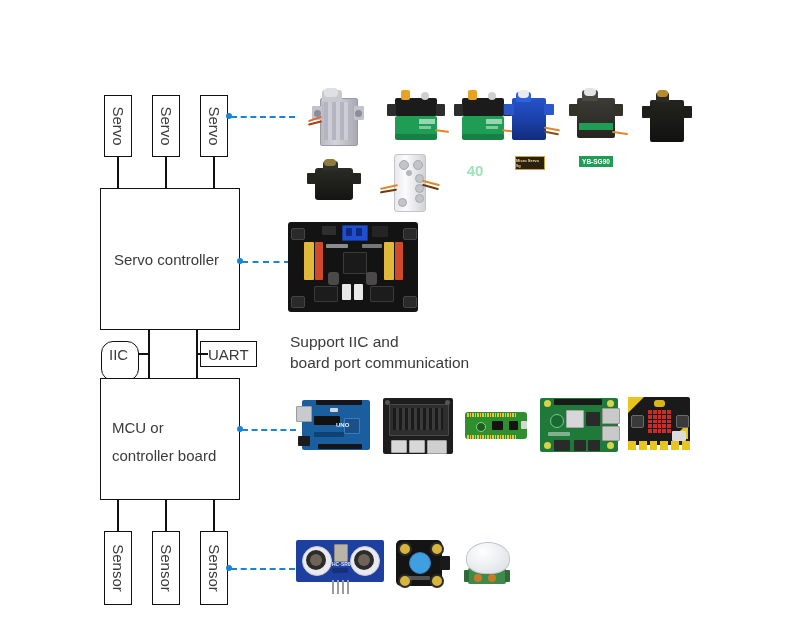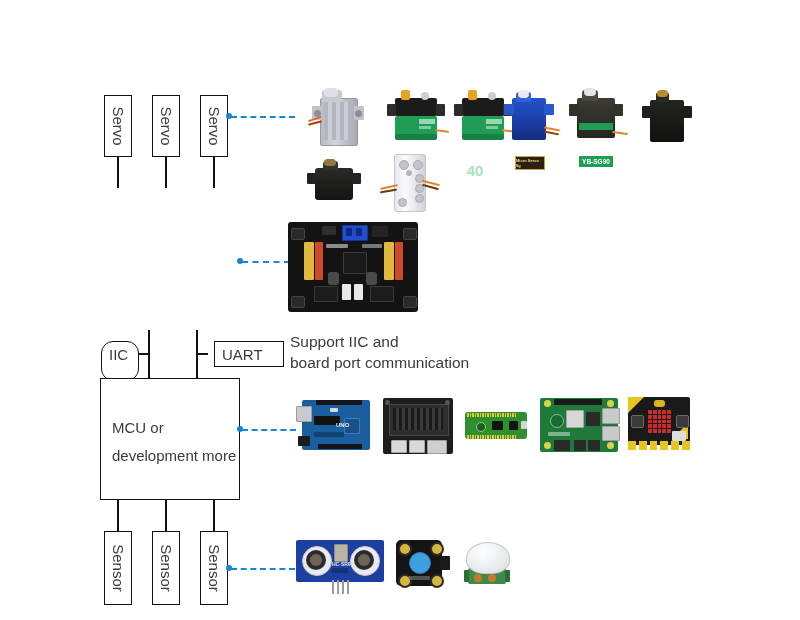--- a/index.html
+++ b/index.html
@@ -114,40 +114,43 @@
     <div class="vlabel">Servo</div>
   </div>
   <div class="box" style="left:200px;top:95px;width:28px;height:62px;">
     <div class="vlabel">Servo</div>
   </div>
 
   <div class="line vline" style="left:117px;top:157px;height:31px;"></div>
   <div class="line vline" style="left:165px;top:157px;height:31px;"></div>
   <div class="line vline" style="left:213px;top:157px;height:31px;"></div>
 
+  <div class="box" style="left:100px;top:188px;width:140px;height:142px;">
+    <div class="hlabel" style="left:13px;top:62px;">Servo controller</div>
+  </div>
 
   <div class="line vline" style="left:148px;top:330px;height:48px;"></div>
   <div class="line vline" style="left:196px;top:330px;height:48px;"></div>
 
   <div class="box" style="left:101px;top:341px;width:38px;height:40px;border-radius:12px;">
     <div class="hlabel" style="left:7px;top:4px;">IIC</div>
   </div>
   <div class="line hline" style="left:139px;top:353px;width:10px;"></div>
 
-  <div class="box" style="left:214px;top:341px;width:70px;height:26px;">
+  <div class="box" style="left:200px;top:341px;width:57px;height:26px;">
     <div class="hlabel" style="left:7px;top:4px;">UART</div>
   </div>
   <div class="line hline" style="left:196px;top:353px;width:12px;"></div>
 
   <div class="note" style="left:290px;top:331px;">Support IIC and
 board port communication</div>
 
   <div class="box" style="left:100px;top:378px;width:140px;height:122px;">
     <div class="hlabel" style="left:11px;top:40px;">MCU or</div>
-    <div class="hlabel" style="left:11px;top:68px;">development more</div>
+    <div class="hlabel" style="left:11px;top:68px;">controller board</div>
   </div>
 
   <div class="line vline" style="left:117px;top:500px;height:31px;"></div>
   <div class="line vline" style="left:165px;top:500px;height:31px;"></div>
   <div class="line vline" style="left:213px;top:500px;height:31px;"></div>
 
   <div class="box" style="left:104px;top:531px;width:28px;height:74px;">
     <div class="vlabel">Sensor</div>
   </div>
   <div class="box" style="left:152px;top:531px;width:28px;height:74px;">

